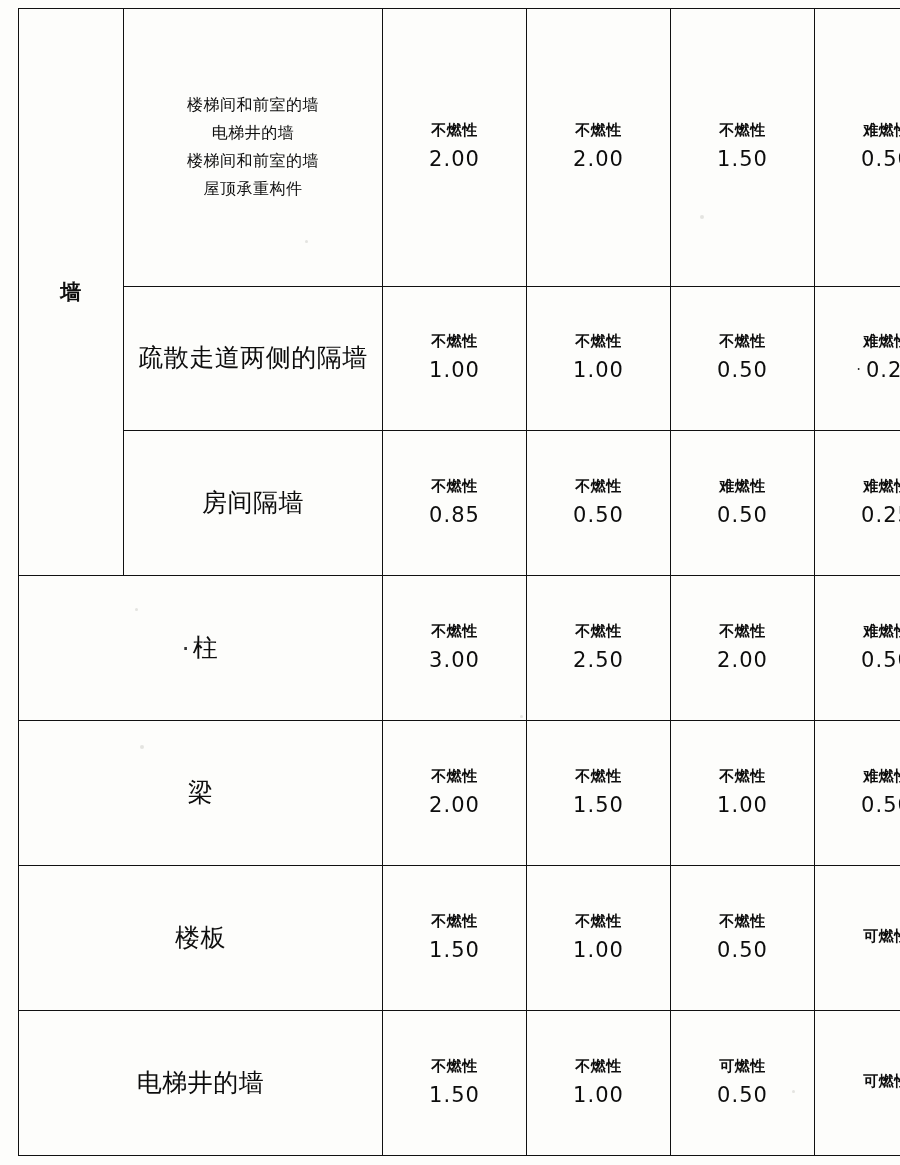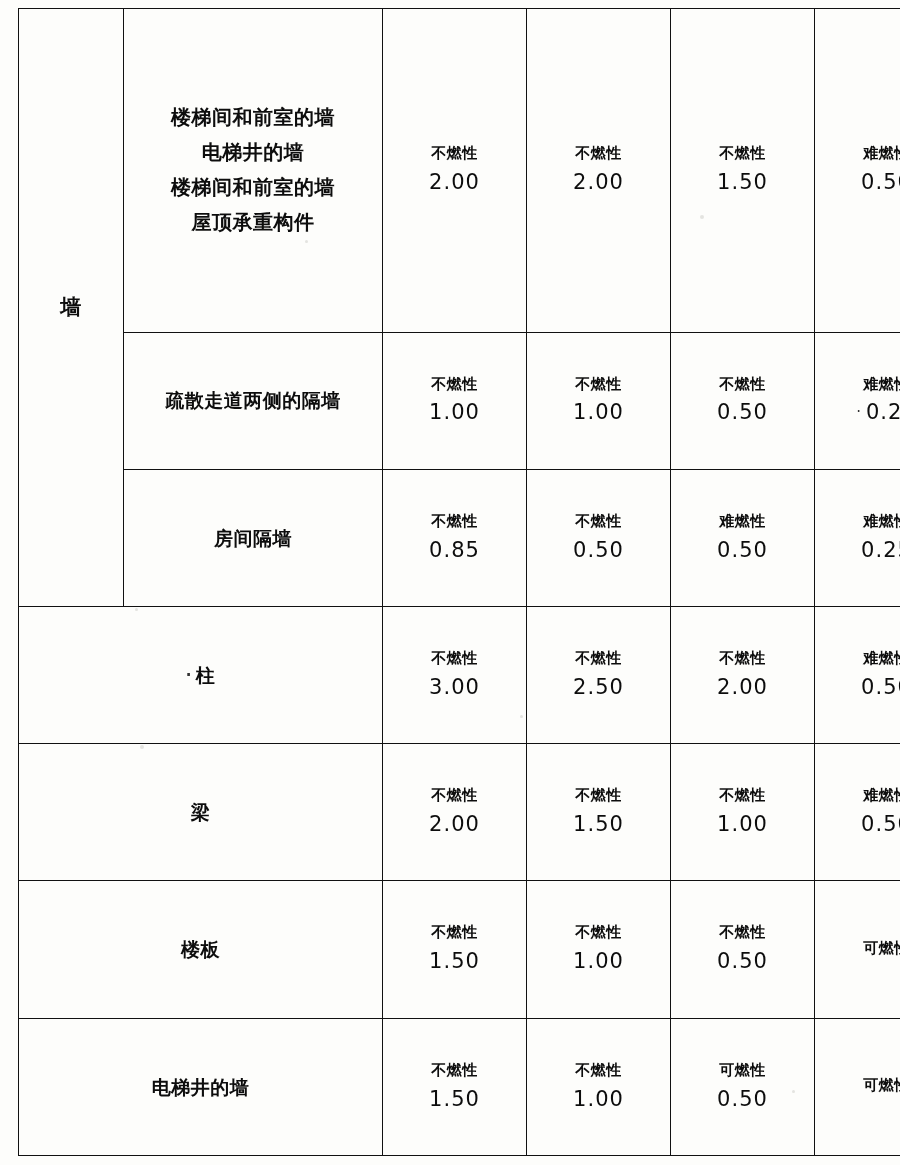--- a/index.html
+++ b/index.html
@@ -71,27 +71,27 @@
     font-size: 15px;
     margin-bottom: 2px;
   }
   .num {
     display: block;
     font-weight: normal;
     font-size: 21px;
     letter-spacing: 1px;
   }
   .single {
-    font-weight: bold;
-    font-size: 19px;
+    font-weight: normal;
+    font-size: 25px;
   }
   .multiline {
     line-height: 1.75;
-    font-weight: bold;
-    font-size: 20px;
+    font-weight: normal;
+    font-size: 16px;
   }
   .dotmark {
     font-size: 15px;
     vertical-align: middle;
     margin-right: 4px;
     color: #333;
   }
 </style>
 </head>
 <body>

